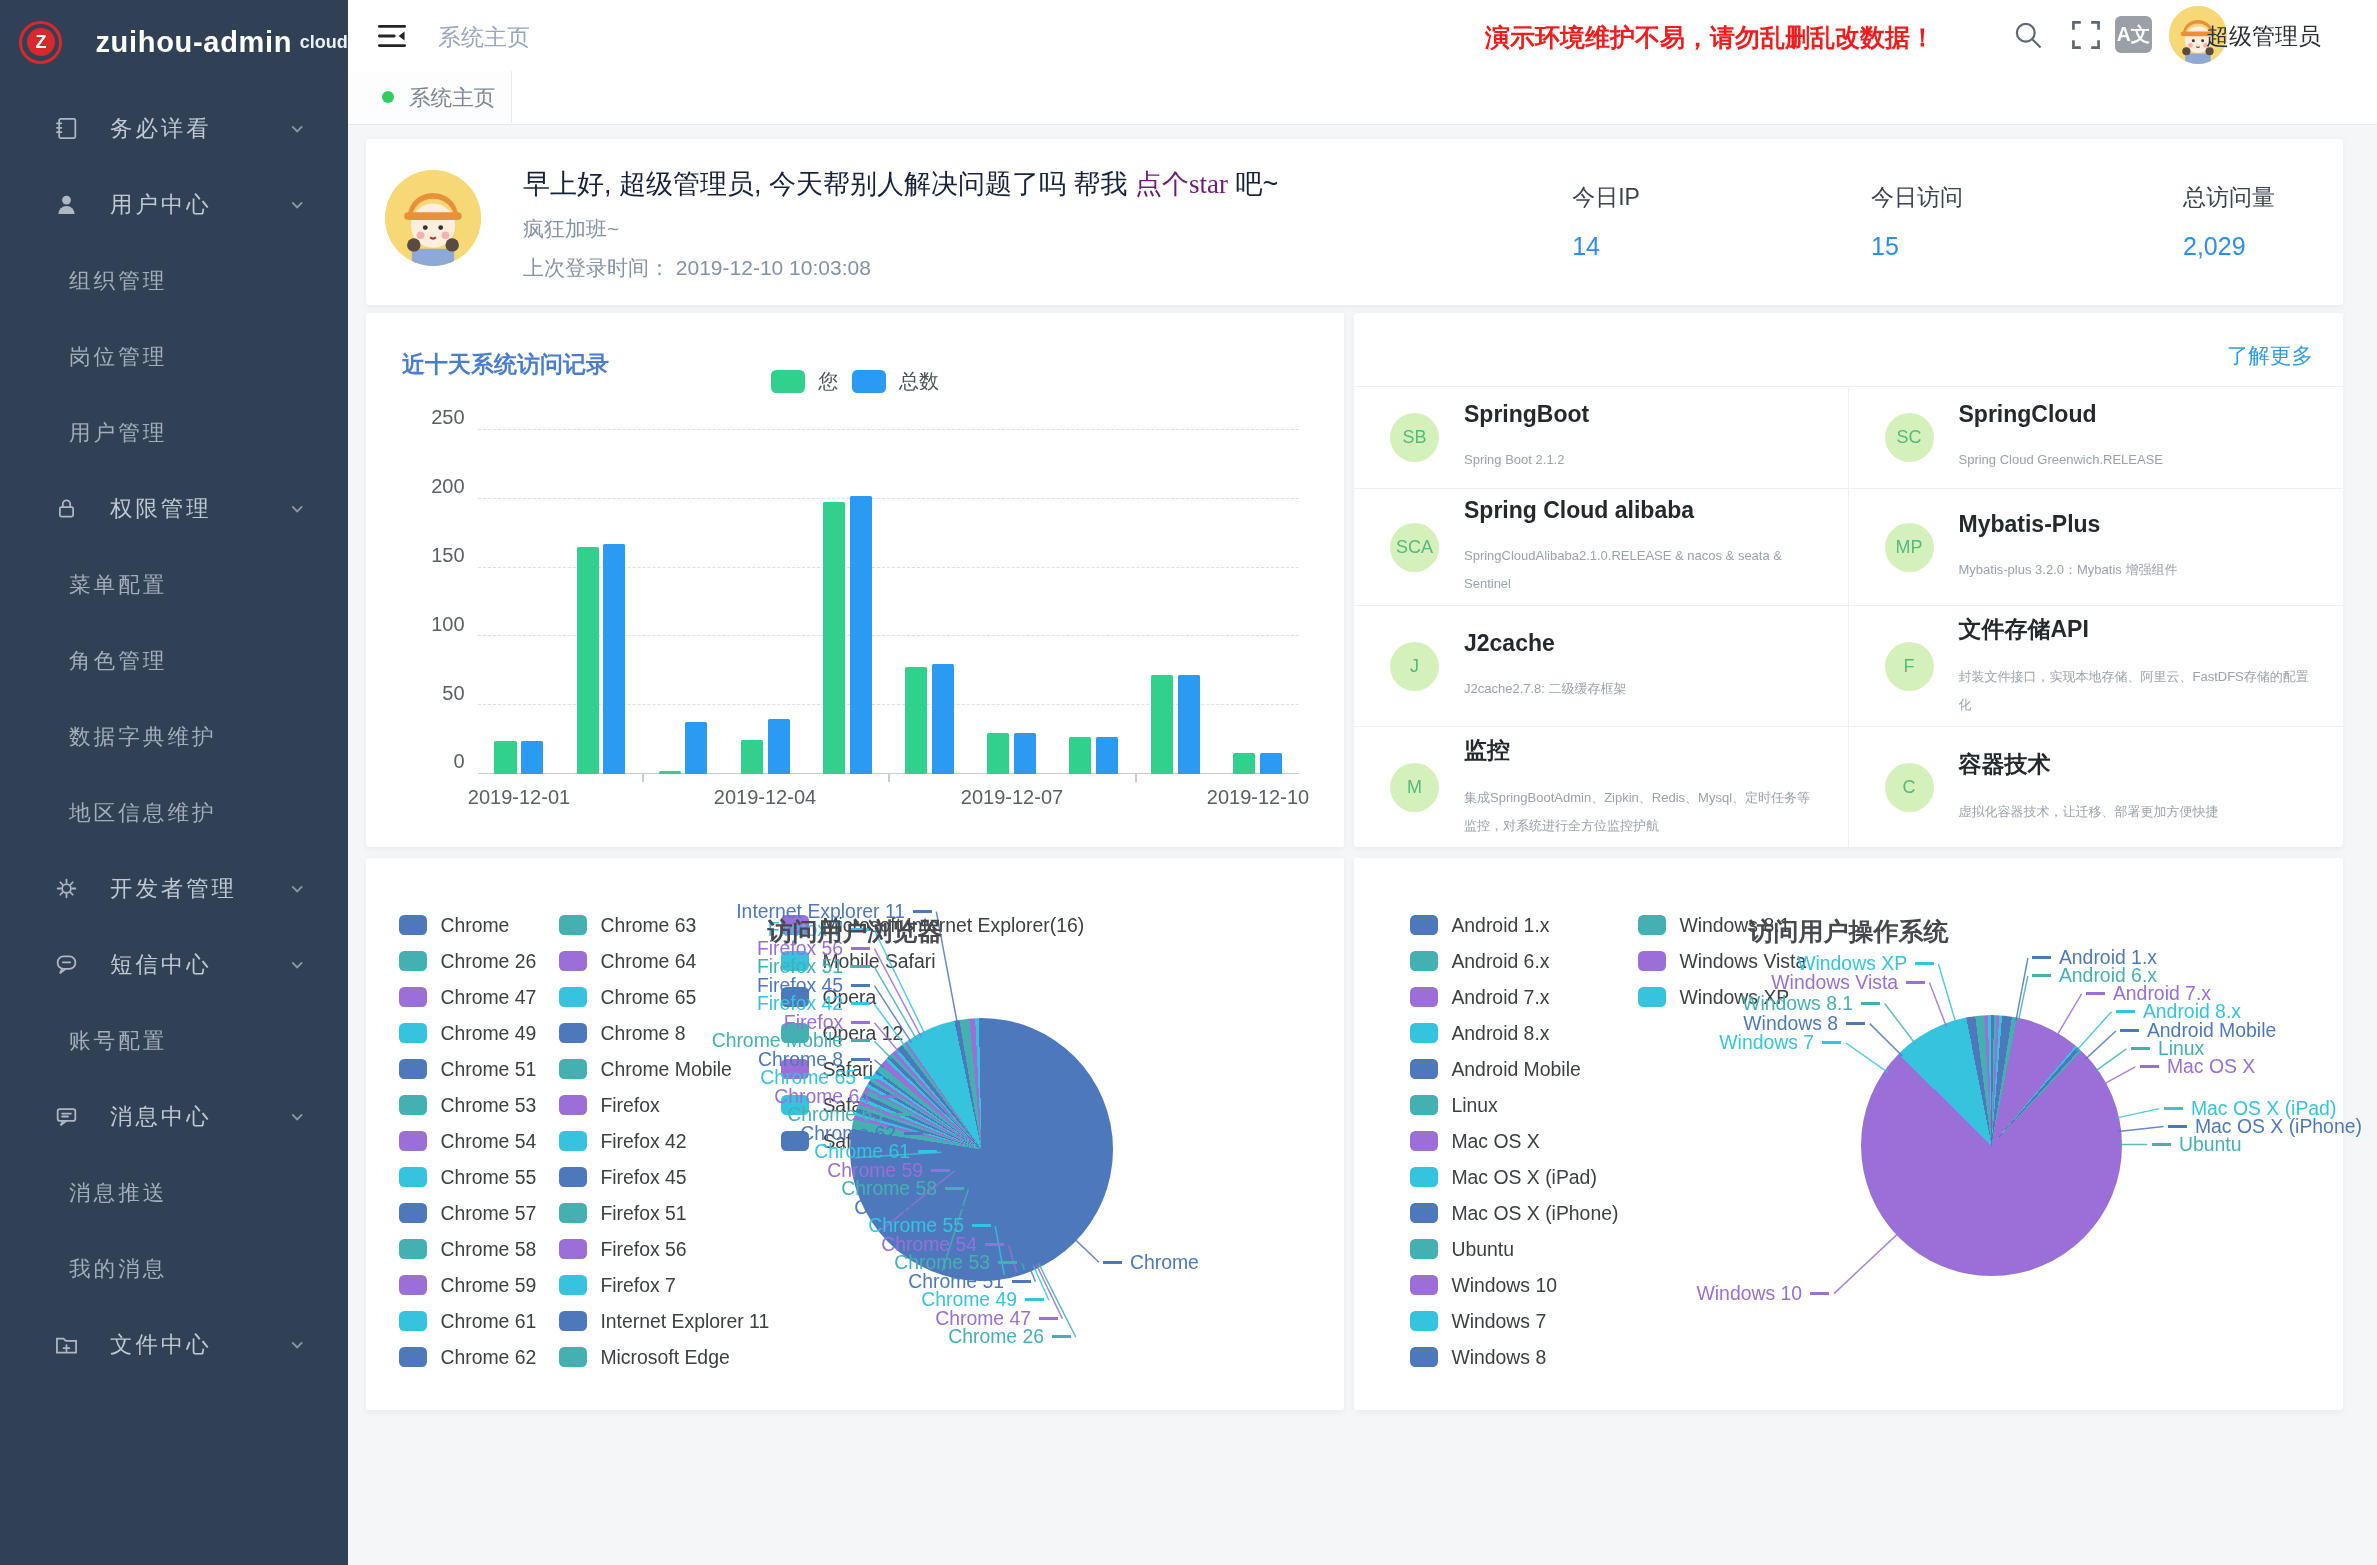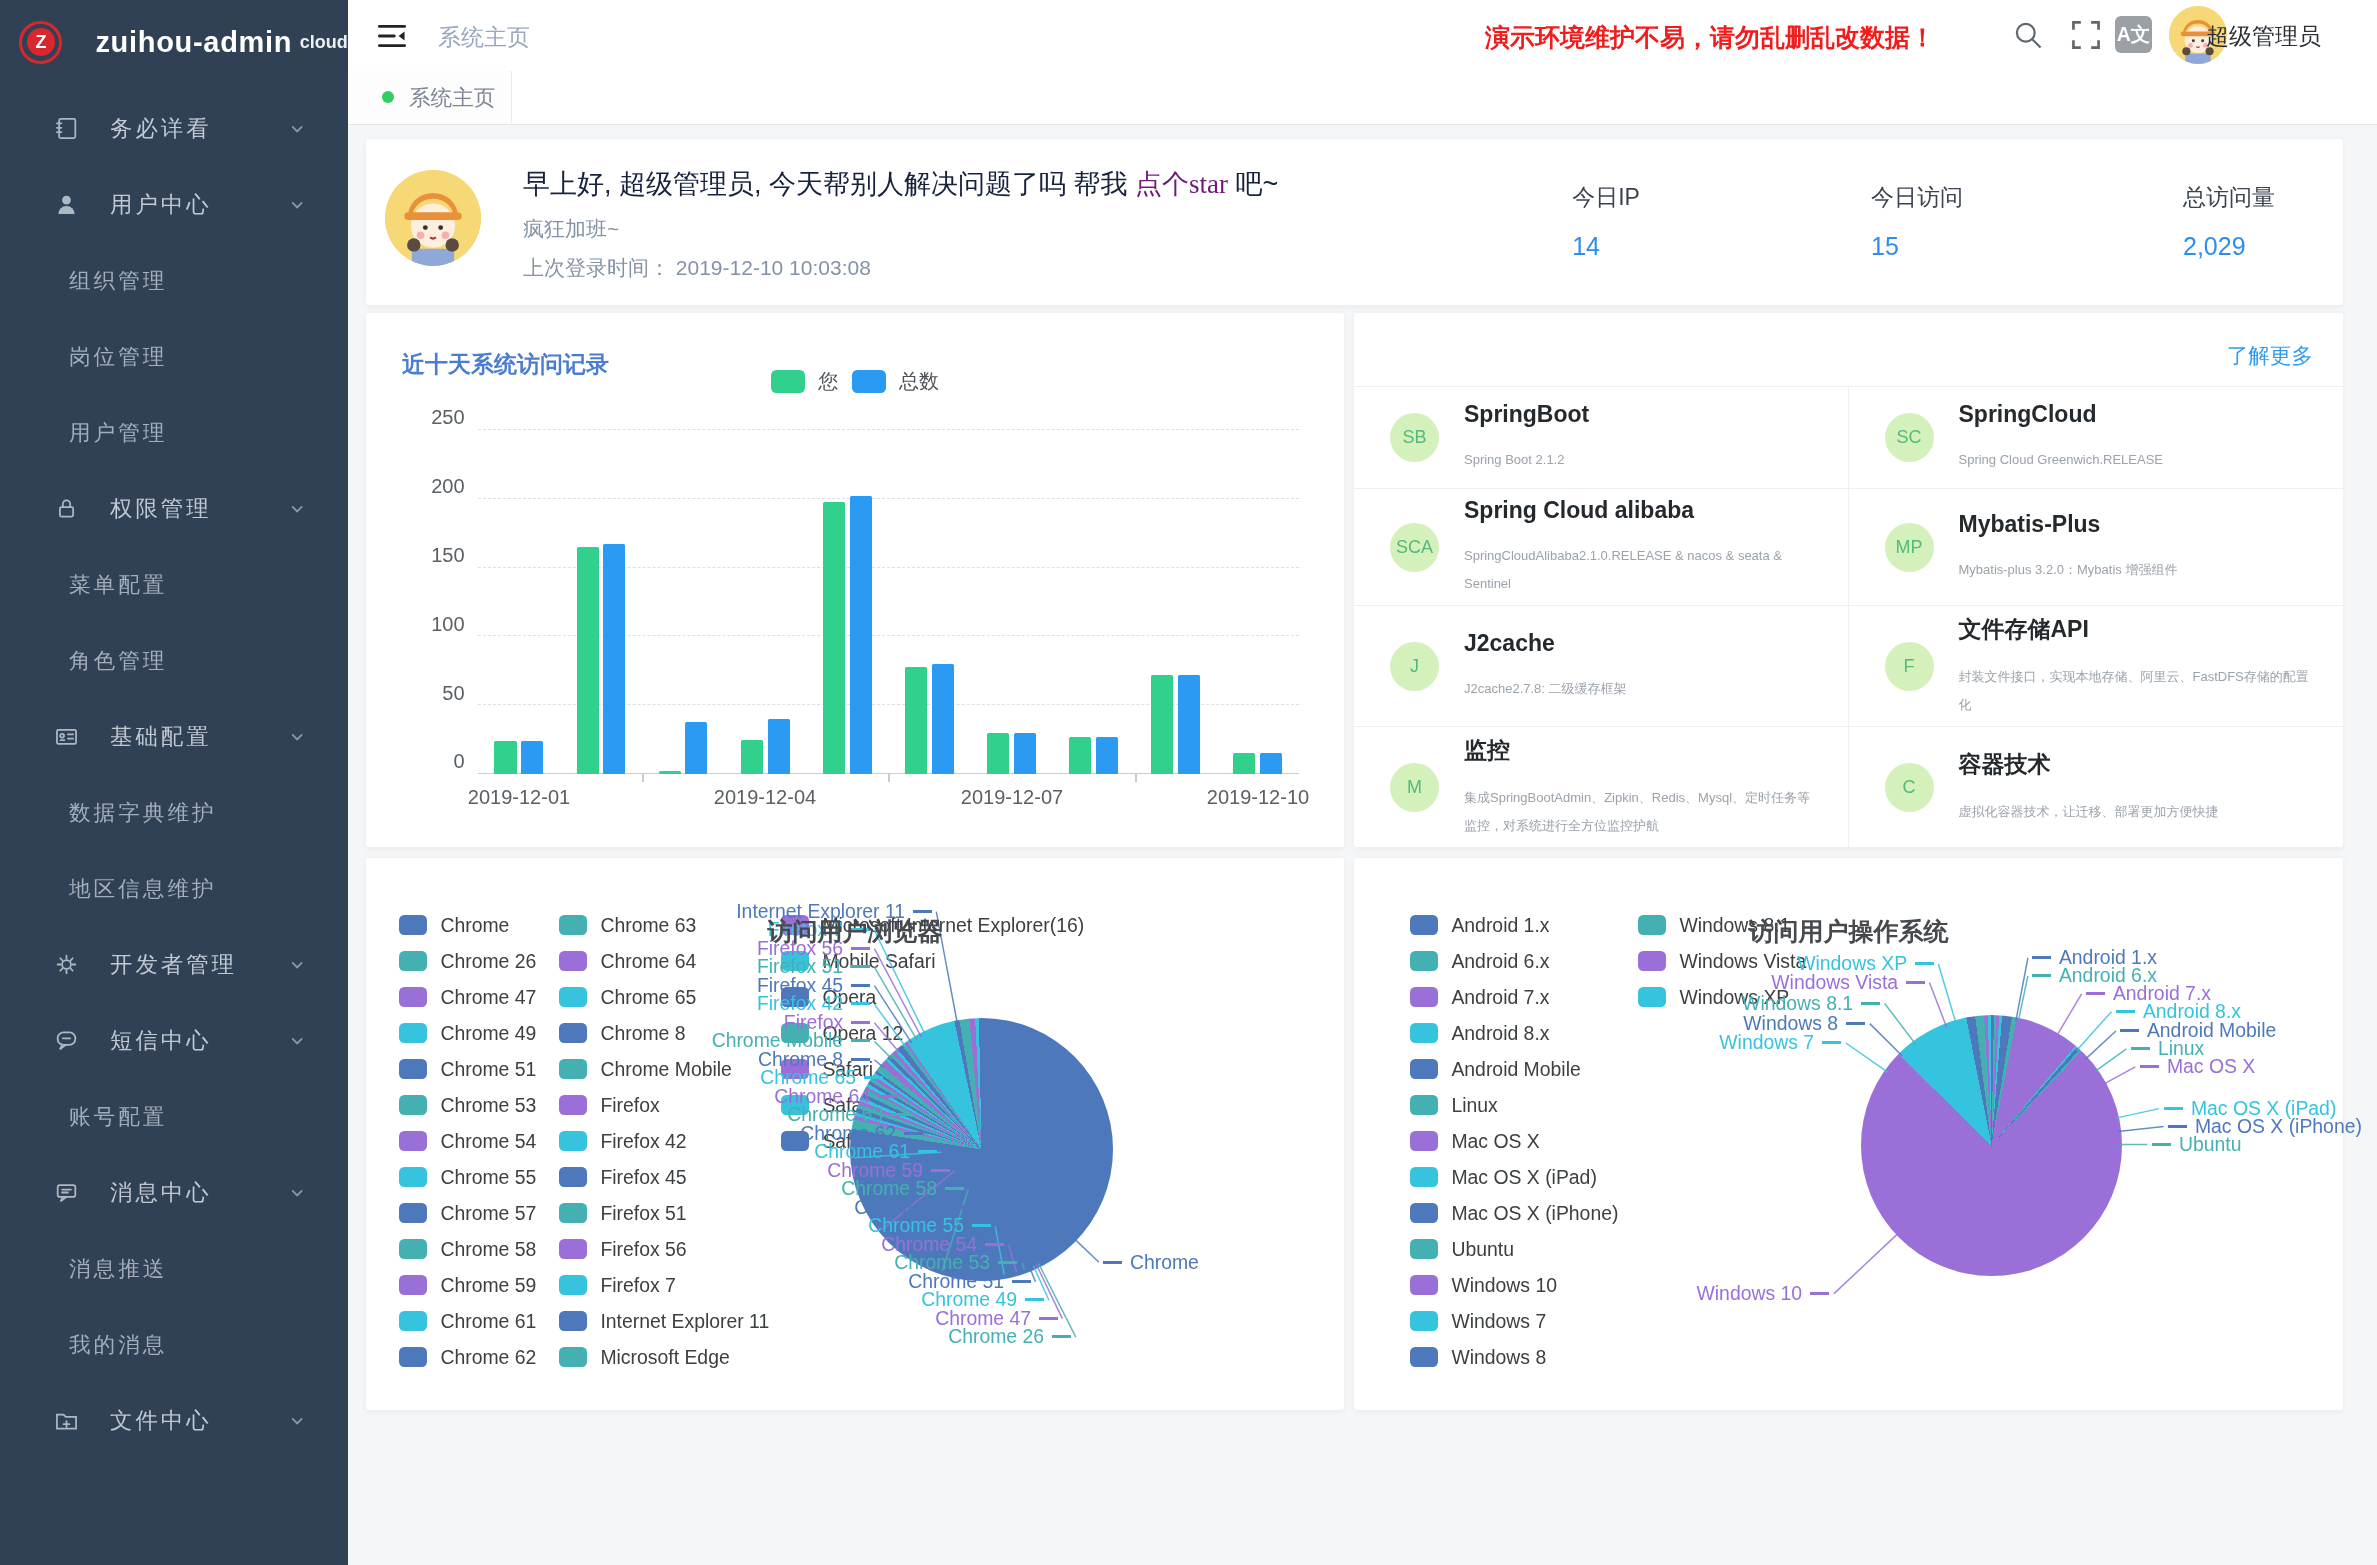--- a/index.html
+++ b/index.html
@@ -135,33 +135,20 @@
           <span class="g-chev"><svg width="16.4" height="16.4" viewBox="0 0 22 22" fill="none" stroke="#8f98a6" stroke-width="2.4" stroke-linecap="round">
               <polyline points="5,8 11,14 17,8"></polyline>
             </svg></span>
         </div>
         <div class="side-sub">
           <span class="s-label">菜单配置</span>
         </div>
         <div class="side-sub">
           <span class="s-label">角色管理</span>
         </div>
-        <div class="side-group">
-          <span class="g-icon"><svg viewBox="0 0 34 34" width="25" height="25" fill="none" stroke="#aeb7c4" stroke-width="2.4" stroke-linecap="round">
-              <rect x="4" y="8" width="26" height="19" rx="2"></rect>
-              <circle cx="11" cy="16" r="2.6"></circle>
-              <path d="M9,22 h5"></path>
-              <path d="M19,14 h7"></path>
-              <path d="M19,20 h7"></path>
-            </svg></span>
-          <span class="g-label">基础配置</span>
-          <span class="g-chev"><svg width="16.4" height="16.4" viewBox="0 0 22 22" fill="none" stroke="#8f98a6" stroke-width="2.4" stroke-linecap="round">
-              <polyline points="5,8 11,14 17,8"></polyline>
-            </svg></span>
-        </div>
         <div class="side-sub">
           <span class="s-label">数据字典维护</span>
         </div>
         <div class="side-sub">
           <span class="s-label">地区信息维护</span>
         </div>
         <div class="side-group">
           <span class="g-icon"><svg viewBox="0 0 34 34" width="25" height="25" fill="none" stroke="#aeb7c4" stroke-width="2.4" stroke-linecap="round">
               <circle cx="17" cy="17" r="6"></circle>
               <line x1="17" y1="5" x2="17" y2="9"></line>

